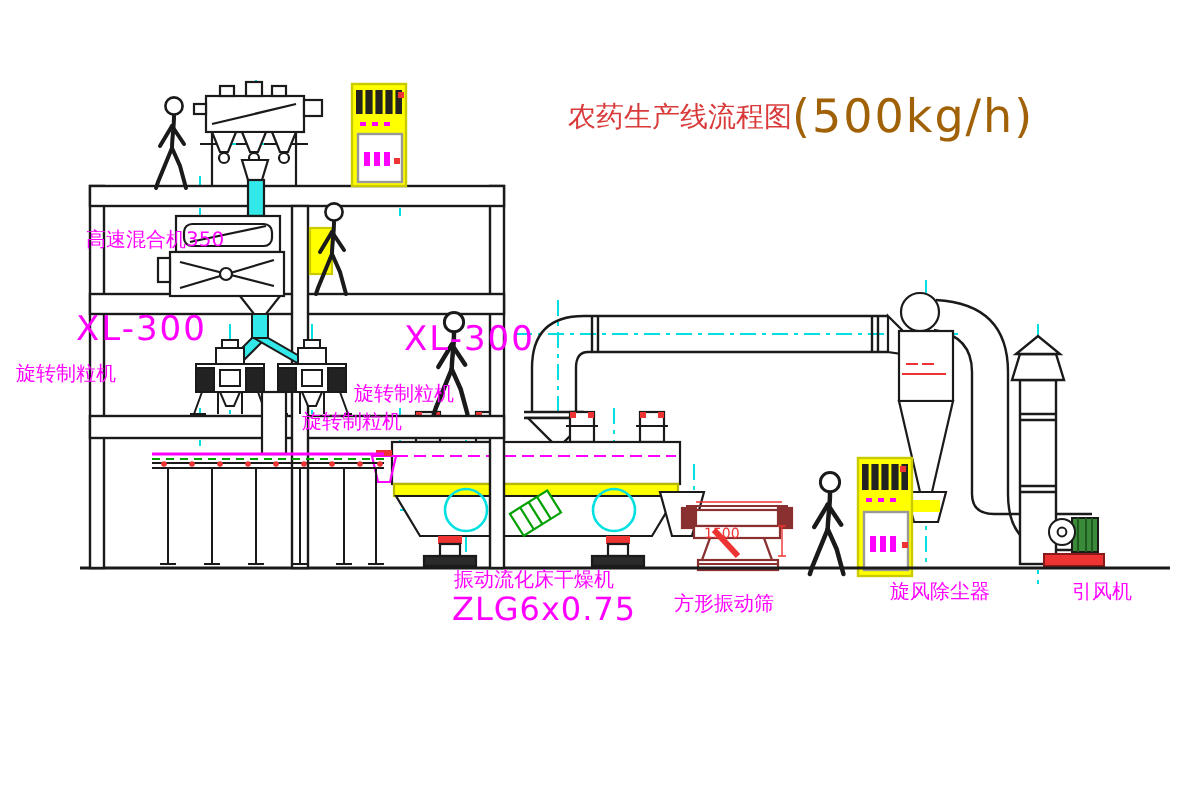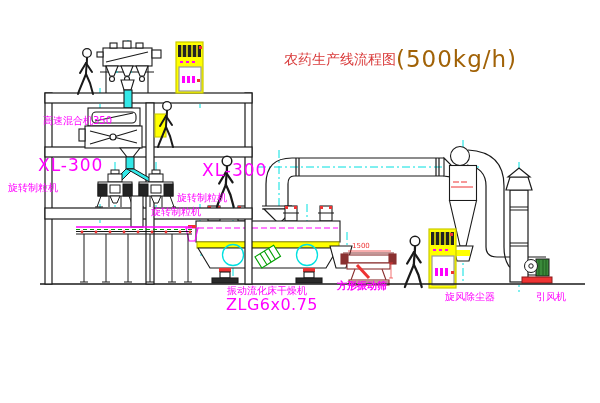--- a/index.html
+++ b/index.html
@@ -6,21 +6,21 @@
   .stage{position:relative;width:600px;height:403px;background:#fff;overflow:hidden;
          font-family:"DejaVu Sans","Liberation Sans",sans-serif;}
   .stage svg{position:absolute;left:0;top:0;}
   .lbl{position:absolute;color:#ff00ff;white-space:nowrap;line-height:1;}
   .lbl-cn-sm{font-size:10px;letter-spacing:0px;}
   .lbl-model-lg{font-size:17px;letter-spacing:1px;margin-left:25px;}
   .lbl-model-md{font-size:16px;letter-spacing:0.5px;}
   .title{position:absolute;left:284px;top:46px;white-space:nowrap;}
   .title .t-cn{font-size:14px;color:#d93a3a;vertical-align:baseline;font-family:Liberation Serif, serif;}
   .title .t-cap{font-size:23px;color:#a16207;font-weight:400;vertical-align:-3px;letter-spacing:1px;}
-  .dim-red{position:absolute;color:#ee3333;font-size:7px;}
+  .dim-red{position:absolute;color:#ee3333;font-size:7px;margin-top:21px;}
 </style>
 </head>
 <body>
 
 <div class="stage">
 
 <svg width="600" height="403" viewBox="0 0 600 403">
   <defs>
     <g id="person" stroke="#1a1a1a" stroke-width="2" fill="none" stroke-linecap="round">
       <circle cx="0" cy="-41" r="4.3" fill="#fff" stroke-width="1.3"></circle>
@@ -282,20 +282,20 @@
 <div class="lbl lbl-cn-sm" style="left:8px;top:183px;">旋转制粒机</div>
 
 <div class="lbl lbl-model-lg" style="left:177px;top:162px;">XL-300</div>
 <div class="lbl lbl-cn-sm" style="left:177px;top:193px;">旋转制粒机</div>
 
 <div class="lbl lbl-cn-sm" style="left:151px;top:207px;">旋转制粒机</div>
 
 <div class="lbl lbl-cn-sm" style="left:227px;top:286px;text-align:right;">振动流化床干燥机</div>
 <div class="lbl lbl-model-md" style="left:226px;top:297px;">ZLG6x0.75</div>
 
-<div class="lbl lbl-cn-sm" style="left:337px;top:281px;font-weight:bold;">方形振动筛</div>
+<div class="lbl lbl-cn-sm" style="left:337px;top:298px;">方形振动筛</div>
 
 <div class="lbl lbl-cn-sm" style="left:445px;top:292px;">旋风除尘器</div>
 <div class="lbl lbl-cn-sm" style="left:536px;top:292px;">引风机</div>
 
 <div class="dim-red" style="left:352px;top:242px;">1500</div>
 
 </div>
 
 </body></html>

